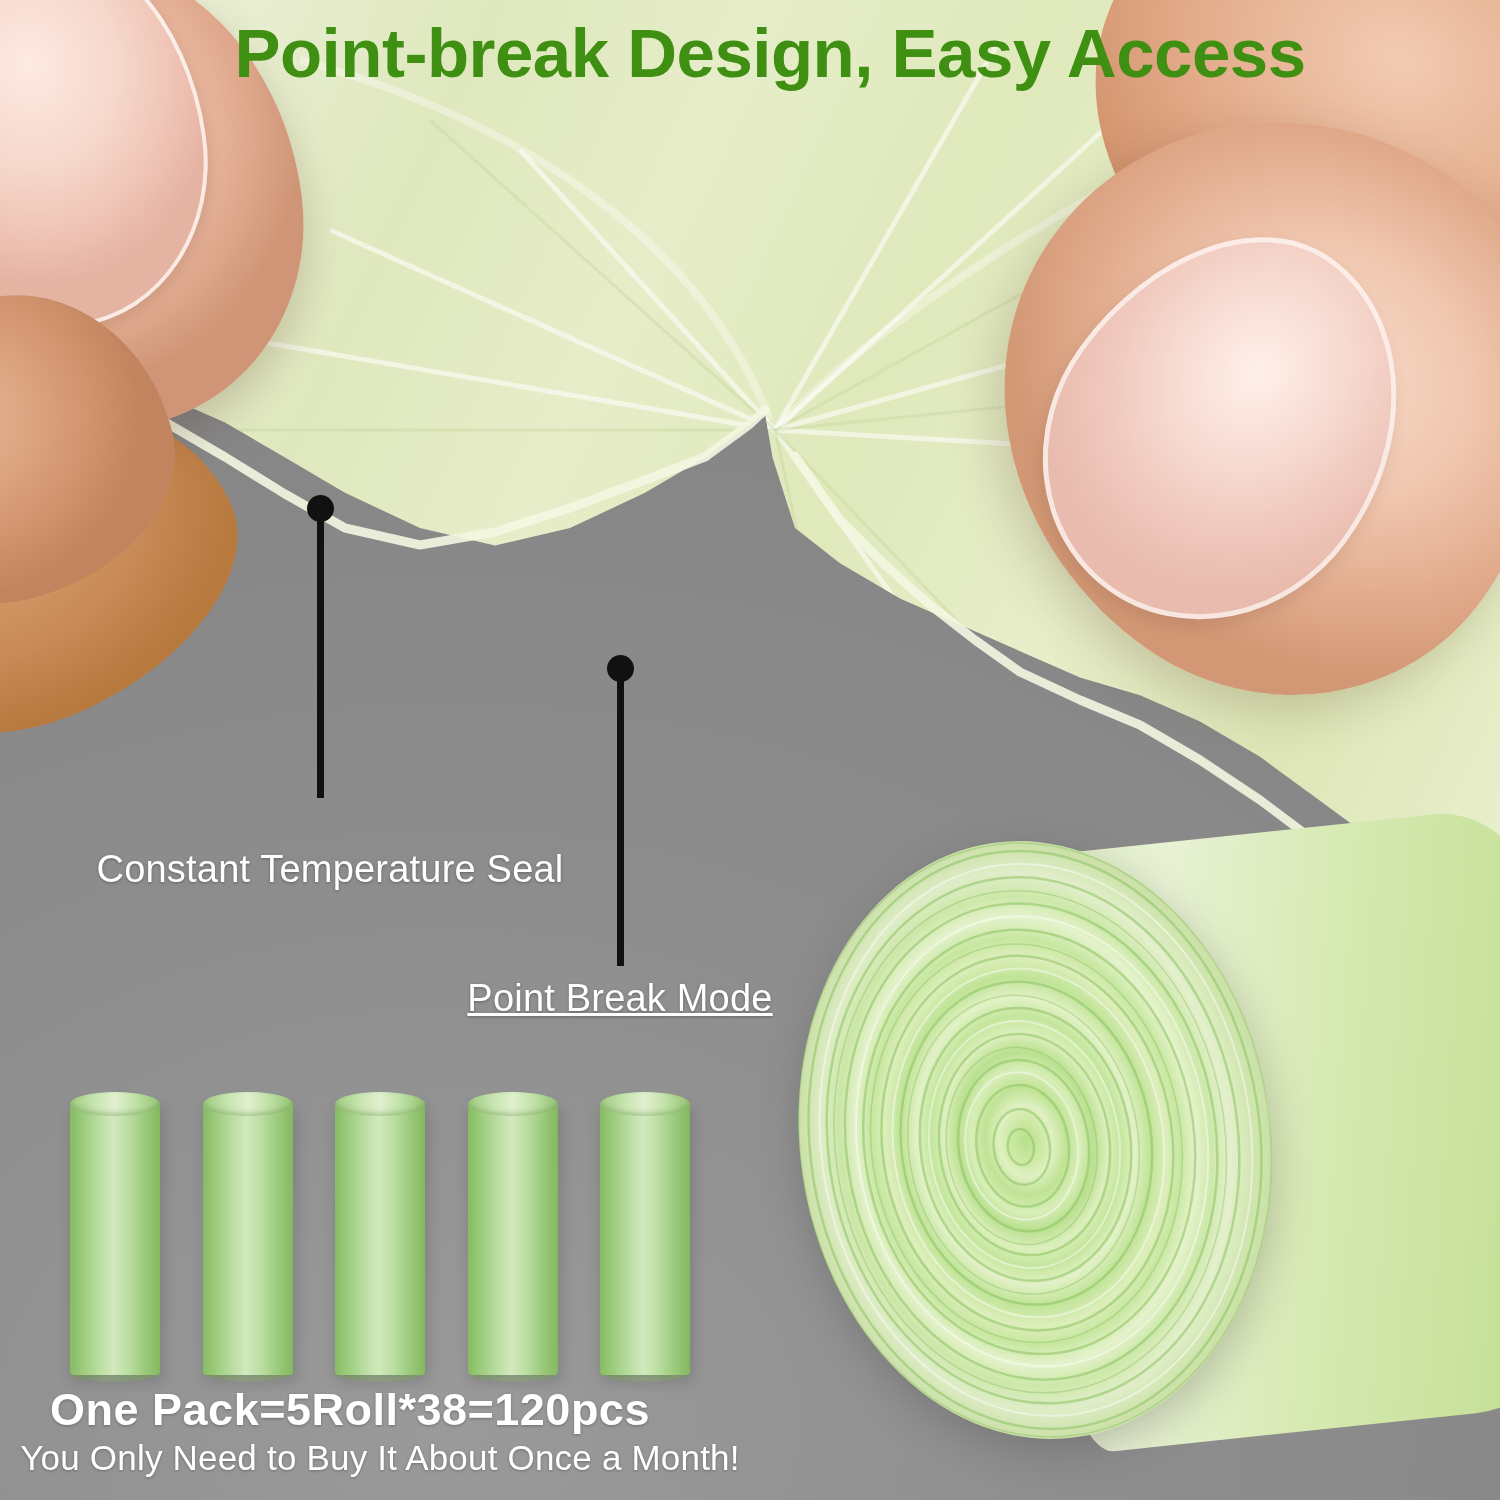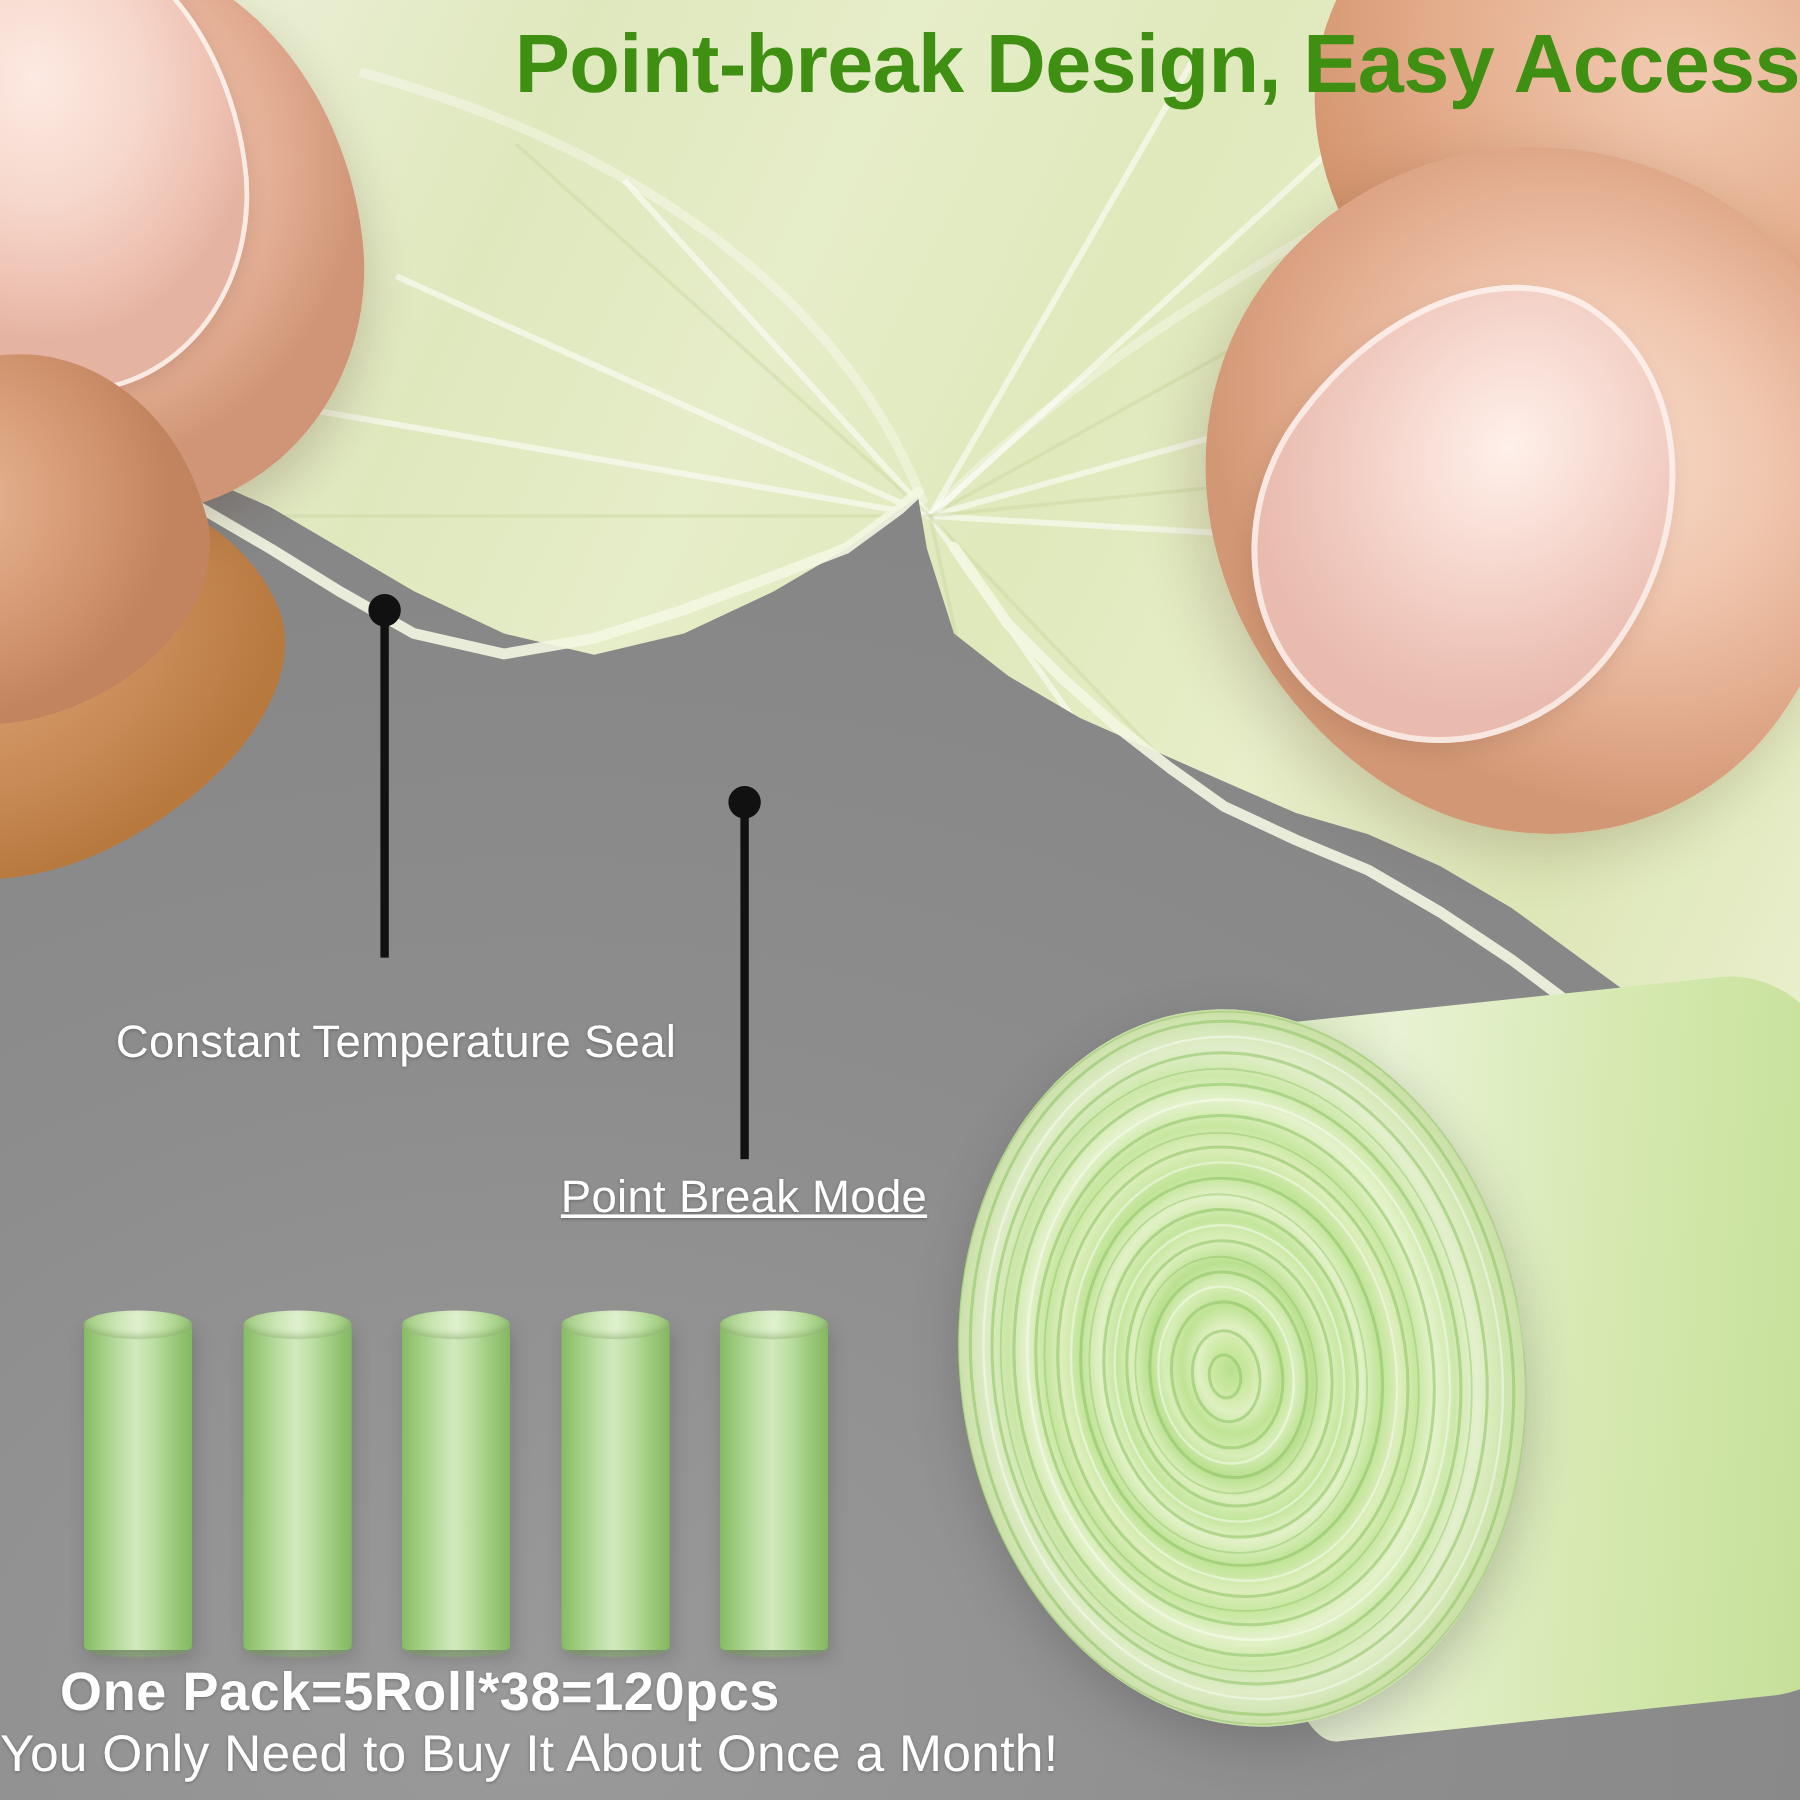--- a/index.html
+++ b/index.html
@@ -214,21 +214,21 @@
     font-weight:400;
     letter-spacing:.2px;
     text-shadow:0 1px 3px rgba(0,0,0,.30);
     white-space:nowrap;
   }
 
   
   .headline{
     position:absolute;
     left:0;right:0;top:14px;
-    text-align:right;
+    text-align:center;
     color:#3f8f12;
     font-size:69px;
     font-weight:bold;
     letter-spacing:-.5px;
     white-space:nowrap;
     padding-left:40px;
   }
 
   
   .pack-line1{
@@ -240,21 +240,21 @@
     font-weight:bold;
     letter-spacing:.5px;
     white-space:nowrap;
     text-shadow:0 1px 3px rgba(0,0,0,.28);
   }
   .pack-line2{
     position:absolute;
     left:0;width:760px;top:1438px;
     text-align:center;
     color:#ffffff;
-    font-size:43px;
+    font-size:35px;
     font-weight:400;
     letter-spacing:.2px;
     white-space:nowrap;
     text-shadow:0 1px 3px rgba(0,0,0,.28);
   }
 </style>
 </head>
 <body>
 
 <div id="stage">

